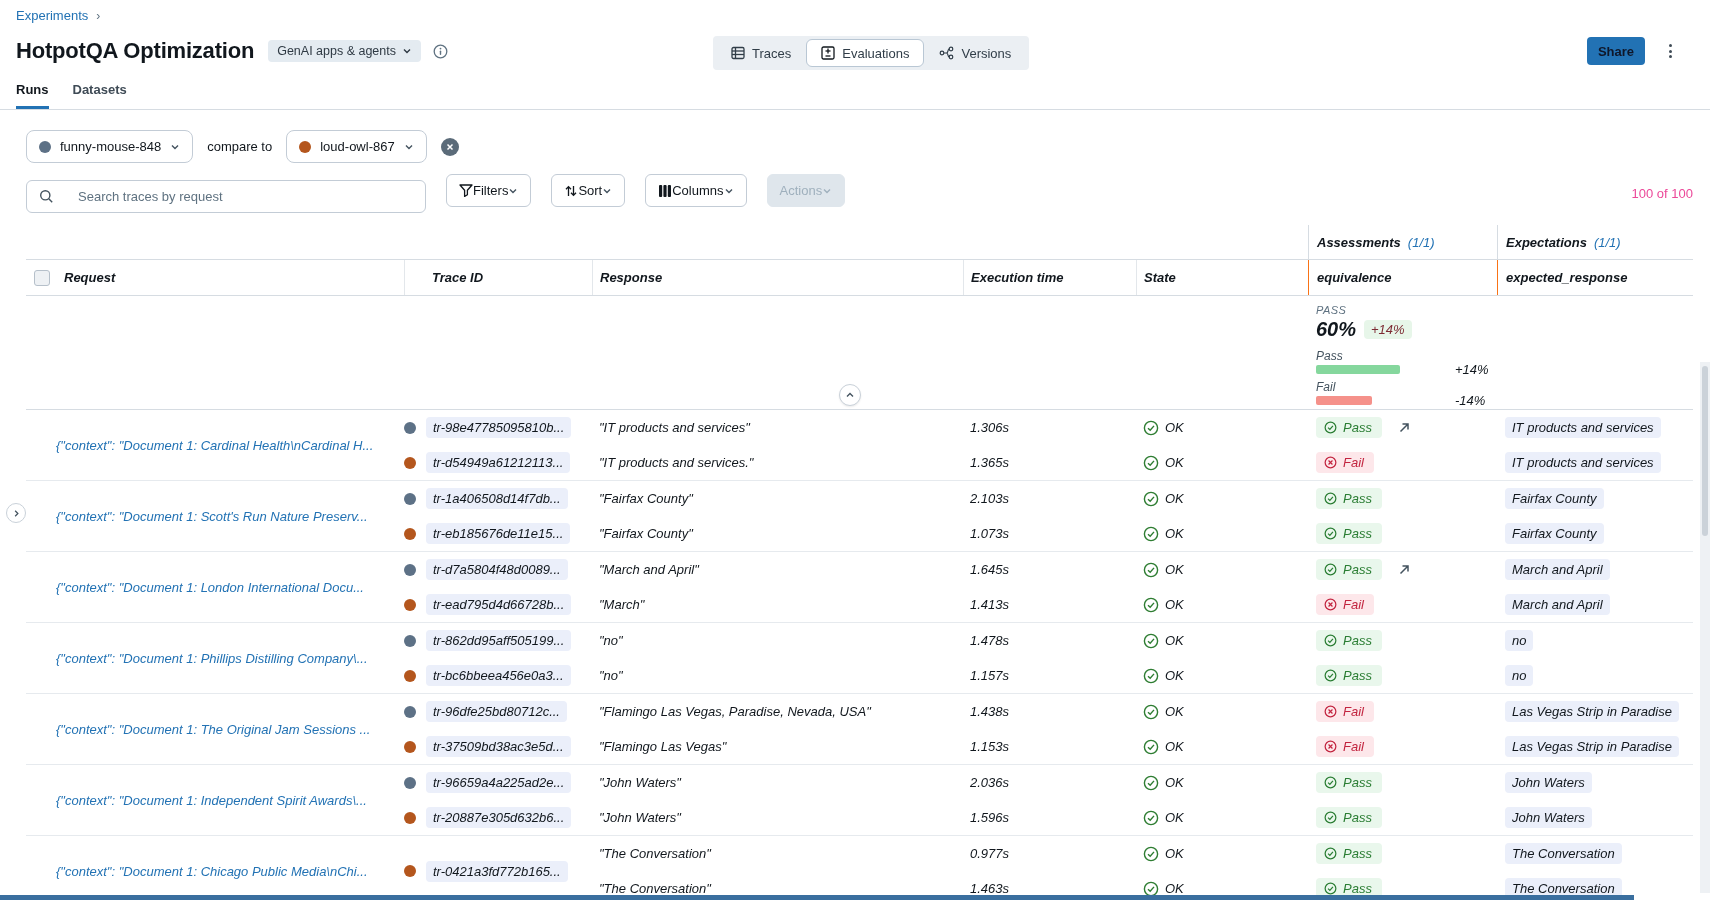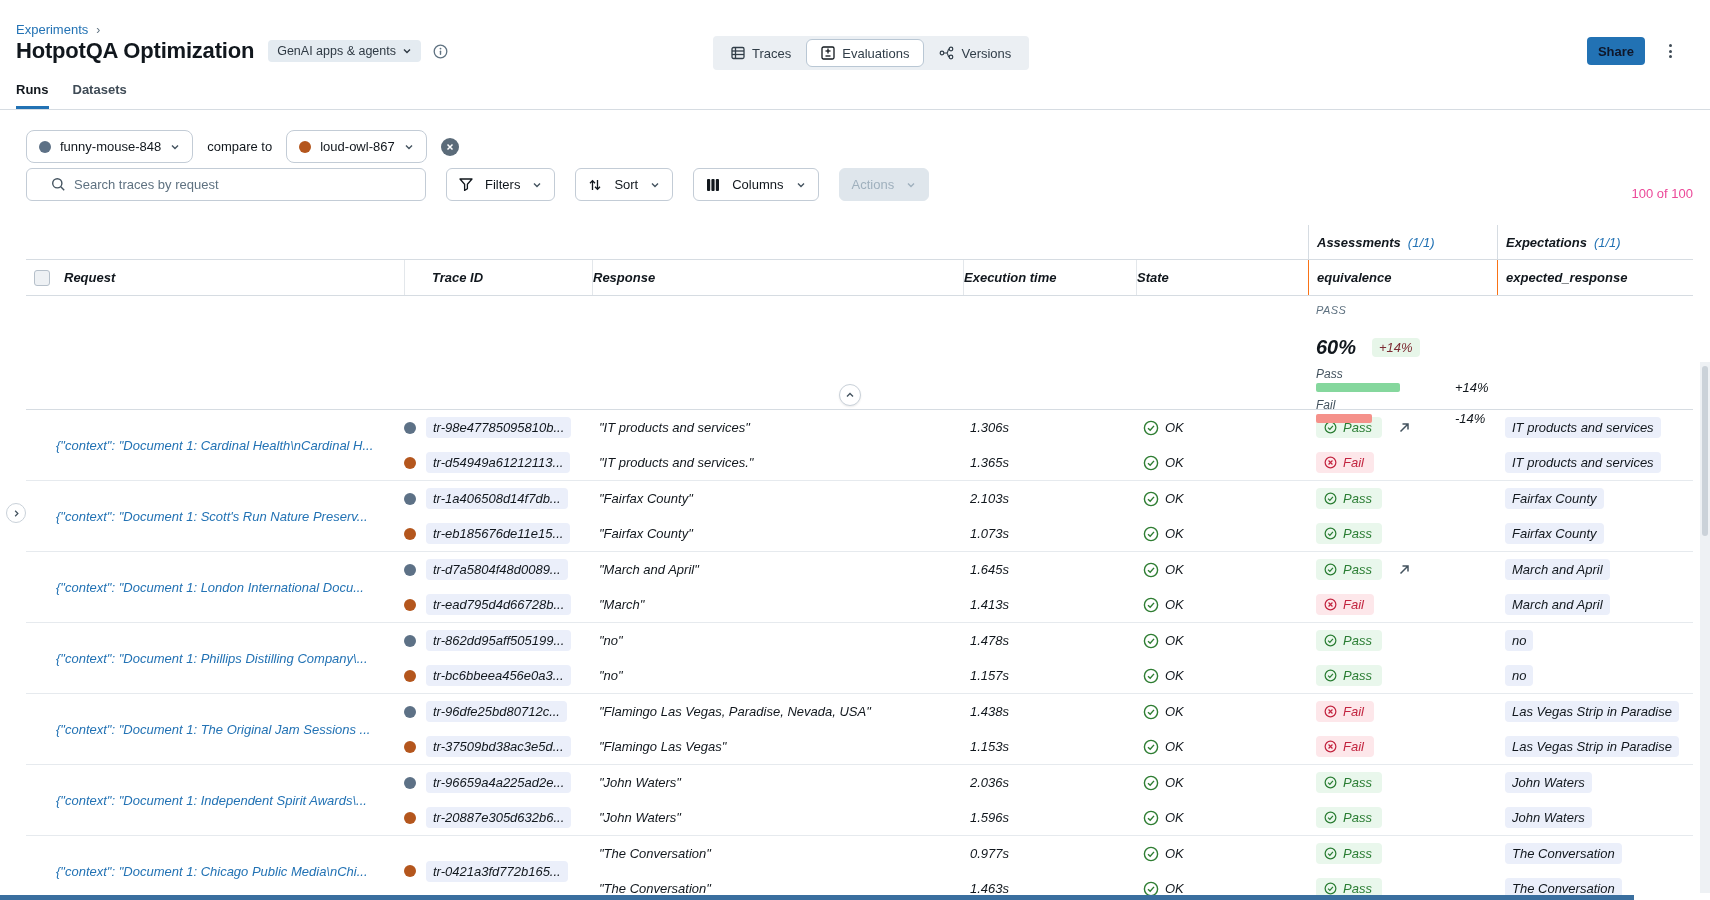--- a/index.html
+++ b/index.html
@@ -1,21 +1,21 @@
 <!DOCTYPE html>
 <html><head>
 <meta charset="utf-8">
 <style>
   * { margin:0; padding:0; box-sizing:border-box; }
   html,body { width:1710px; height:900px; overflow:hidden; background:#ffffff;
               font-family:"Liberation Sans", sans-serif; color:#11171d; }
   .app { position:relative; width:1710px; height:900px; }
 
   
-  .breadcrumb { position:absolute; left:16px; top:22px; font-size:13px; display:flex; align-items:center; gap:8px; }
+  .breadcrumb { position:absolute; left:16px; top:8px; font-size:13px; display:flex; align-items:center; gap:8px; }
   .breadcrumb a { color:#2272b4; text-decoration:none; cursor:pointer; }
   .breadcrumb .sep { color:#5f7281; font-size:12px; }
 
   .title-row { position:absolute; left:16px; top:33px; height:36px; display:flex; align-items:center; }
   .page-title { font-size:22px; font-weight:700; letter-spacing:-0.2px; }
   .cat-badge { margin-left:14px; display:inline-flex; align-items:center; gap:6px; background:#e4ebf1;
                color:#2f3a44; font-size:12.5px; padding:4px 9px; border-radius:4px; cursor:pointer; }
   .info-btn { margin-left:12px; display:inline-flex; cursor:pointer; }
 
   .view-switcher { position:absolute; left:713px; top:36px; display:flex; align-items:center;
@@ -39,48 +39,48 @@
   .compare-row { position:absolute; left:26px; top:130px; height:33px; display:flex; align-items:center; gap:14px; }
   .run-select { display:flex; align-items:center; gap:9px; height:33px; padding:0 12px; border:1px solid #c3ccd6;
                 border-radius:8px; font-size:13px; cursor:pointer; background:#fff; }
   .dot { width:12px; height:12px; border-radius:50%; flex:0 0 auto; }
   .compare-label { font-size:13px; }
   .clear-compare { width:18px; height:18px; border-radius:50%; background:#5b6b79; color:#fff; display:flex;
                    align-items:center; justify-content:center; font-size:11px; cursor:pointer; border:none; }
 
   .toolbar { position:absolute; left:26px; top:168px; display:flex; align-items:center; gap:20px; }
   .search-box { width:400px; height:33px; border:1px solid #c3ccd6; border-radius:6px; display:flex; align-items:center;
-                padding:0 24px; gap:8px; background:#fff; }
+                padding:0 12px; gap:24px; background:#fff;margin-top:12px; }
   .search-box input { border:none; outline:none; flex:1; font-size:13px; font-family:"Liberation Sans",sans-serif; color:#11171d; }
   .search-box input::placeholder { color:#5f7281; }
-  .tb-btn { display:flex; align-items:center; gap:12px; height:33px; padding:0 12px; border:1px solid #c3ccd6;
+  .tb-btn { display:flex; align-items:center; gap:0; height:33px; padding:0 12px; border:1px solid #c3ccd6;
             border-radius:6px; background:#fff; font-size:13px; color:#11171d; cursor:pointer; font-family:"Liberation Sans",sans-serif; }
   .tb-btn.disabled { background:#dfe6ec; border-color:#dfe6ec; color:#9fb0bd; cursor:default; }
   .result-count { position:absolute; top:186px; right:17px; font-size:13px; color:#ec4899; }
 
   
   .table { position:absolute; left:26px; top:225px; width:1667px;font-style:italic; }
   .grid { display:grid; grid-template-columns:378px 188px 371px 173px 172px 189px 196px; }
 
   .ghdr-row { height:34px; align-items:center; }
   .ghdr { display:flex; align-items:center; gap:7px; padding-left:8px; height:100%; border-left:1px solid #d6dce2; }
   .ghdr .lbl { font-size:13px; font-weight:700; }
   .ghdr .cnt { font-size:13px; color:#2272b4; }
 
   .hdr-row { height:37px; border-top:1px solid #d6dce2; border-bottom:1px solid #d6dce2; align-items:center; }
-  .hcell { display:flex; align-items:center; height:100%; font-size:13px; font-weight:700; }
+  .hcell { display:flex; align-items:center; height:100%; font-size:13px; font-weight:700; padding-left:7px; }
   .hcell.b { border-left:1px solid #e3e7eb; }
   .hcell.bb { border-left:1px solid #f97316; padding-left:8px; }
   .hcell.first { padding-left:8px; gap:14px; }
   .checkbox { width:16px; height:16px; border:1px solid #b6c0ca; border-radius:3px; background:#eef1f4; cursor:pointer; flex:0 0 auto; }
 
   .summary-row { height:114px; border-bottom:1px solid #d6dce2; }
   .summary-equiv { grid-column:6; padding:8px 0 0 8px; position:relative; }
   .pass-caption { font-size:11px; color:#5f7281; letter-spacing:0.4px; }
-  .value-row { display:flex; align-items:center; gap:16px; margin-top:20px; }
+  .value-row { display:flex; align-items:center; gap:8px; margin-top:2px; }
   .big-val { font-size:20px; font-weight:700; }
   .delta-badge { background:#e7f6e9; color:#7d2b33; font-size:13px; padding:2px 7px; border-radius:4px; }
   .bar-block { margin-top:8px; }
   .bar-label { font-size:12px; color:#44535f; }
   .bar-row { position:relative; height:10px; margin:2px 0 5px 0; width:190px; }
   .bar { height:9px; border-radius:2px; }
   .bar-delta { position:absolute; left:139px; top:-3px; font-size:13px; color:#11171d; }
 
   .group { height:71px; border-bottom:1px solid #e6eaee; }
   .cell { display:flex; flex-direction:column; justify-content:center; }

